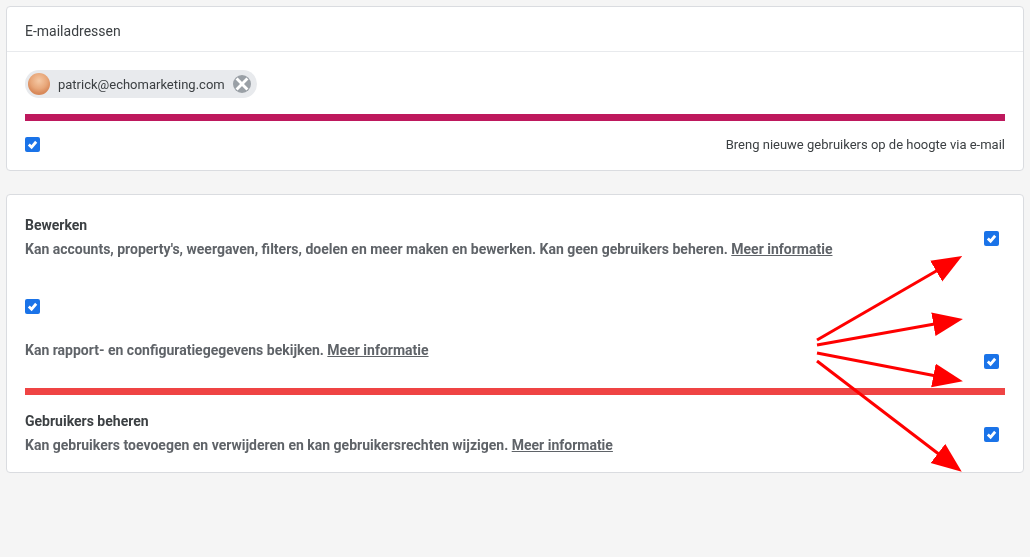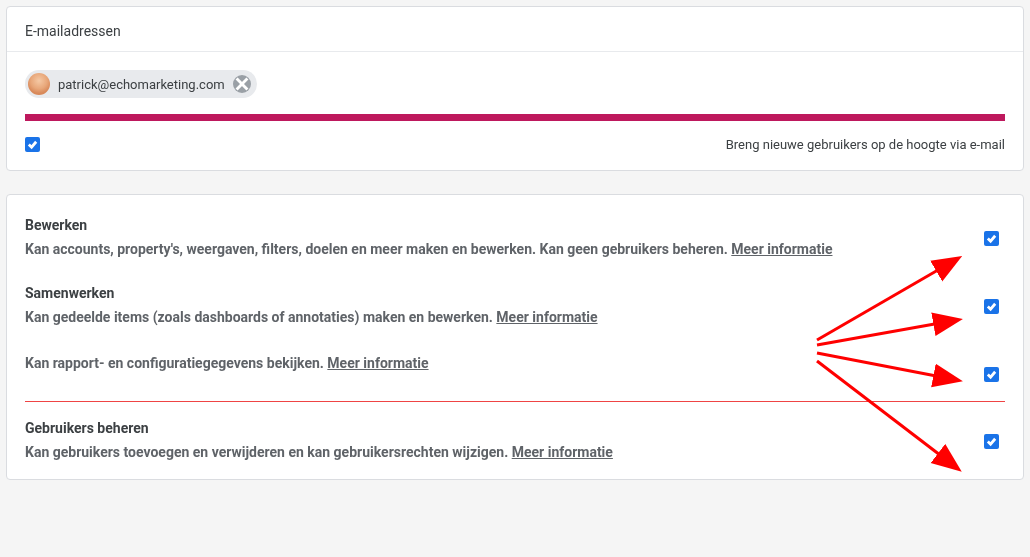--- a/index.html
+++ b/index.html
@@ -53,21 +53,21 @@
     .cb-row { display: flex; align-items: center; gap: 10px; margin-top: 4px; justify-content: space-between;}
     .cb {
       width: 15px; height: 15px; border-radius: 2px;
       background: #1a73e8; display: inline-flex;
       align-items: center; justify-content: center;
       cursor: pointer;
     }
     .cb svg { width: 11px; height: 11px; fill: none; stroke: #fff; stroke-width: 3; }
     .perm-row { display: flex; align-items: flex-start; justify-content: space-between; padding: 10px 0 14px; }
     .perm-row + .perm-row { border-top: 1px solid #ffffff; }
-    .perm-rows .perm-row:last-child { border-top: 1px solid #ef4444; margin-top: 4px; padding-top: 18px;}
+    .perm-rows .perm-row:last-child { border-top: 7px solid #ef4444; margin-top: 4px; padding-top: 18px;}
     .perm-left { flex: 1; padding-right: 40px; font-weight: bold; }
     .perm-title { font-size: 14px; color: #3c4043; margin-bottom: 6px; }
     .perm-desc { font-size: 14px; color: #5f6368; line-height: 1.5; }
     .perm-desc a { color: #5f6368; text-decoration: underline; cursor: pointer; }
     .perm-cb-cell { padding-top: 14px; padding-right: 6px;}
     .perms-body { padding: 12px 18px 2px; position: relative; }
     .arrow-layer {
       position: absolute; top: 0; left: 0; pointer-events: none;
     }
   </style>
@@ -114,27 +114,20 @@
         <div class="perm-cb-cell">
           <span class="cb">
             <svg viewBox="0 0 12 12">
                 <path d="M2 6 L5 9 L10 3"></path>
               </svg>
           </span>
         </div>
       </div>
 
       <div class="perm-row">
-        <div class="perm-left">
-          <div class="perm-title">Samenwerken</div>
-          <div class="perm-desc">
-            <span>Kan gedeelde items (zoals dashboards of annotaties) maken en bewerken.</span>
-            <a>Meer informatie</a>
-          </div>
-        </div>
         <div class="perm-cb-cell">
           <span class="cb">
             <svg viewBox="0 0 12 12">
                 <path d="M2 6 L5 9 L10 3"></path>
               </svg>
           </span>
         </div>
       </div>
 
       <div class="perm-row">

